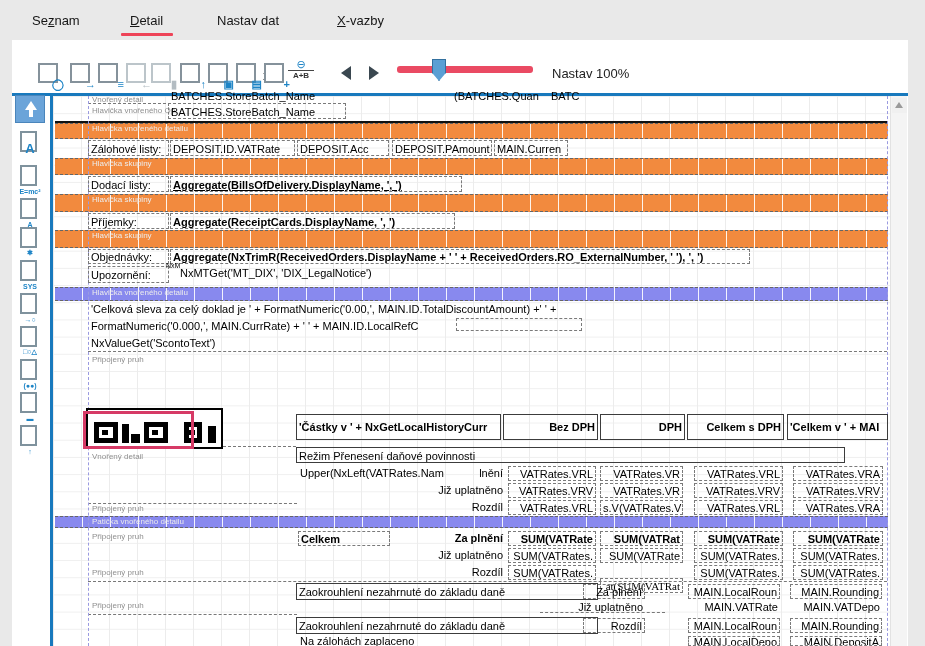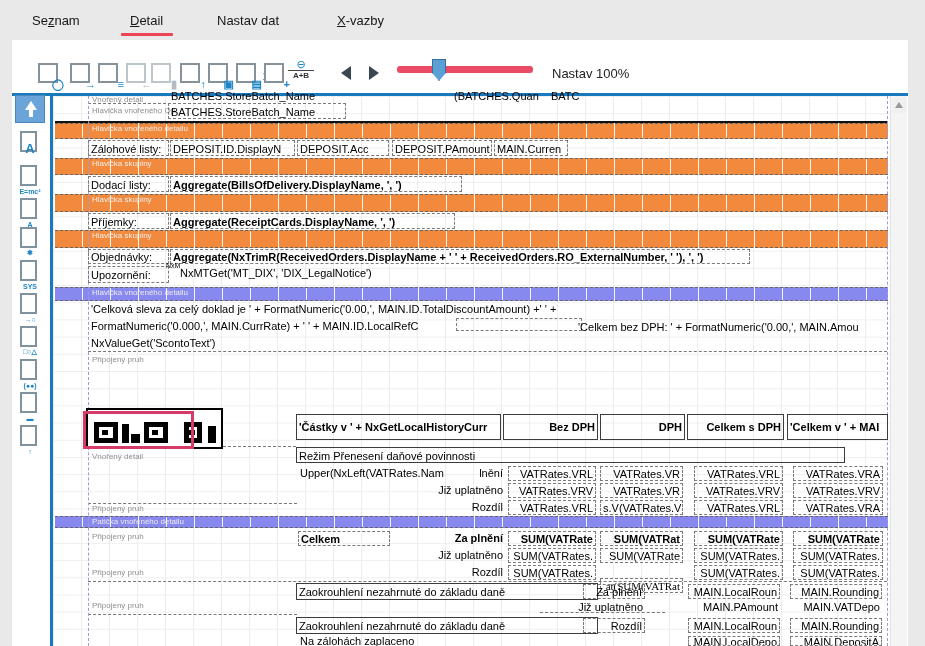--- a/index.html
+++ b/index.html
@@ -236,37 +236,36 @@
     <div class="lin dash" style="left: 88px; top: 581px; width: 799px; height: 0px;"></div>
     <div class="lin dash" style="left: 88px; top: 614px; width: 209px; height: 0px;"></div>
     <div class="lin dash" style="left: 540px; top: 612px; width: 125px; height: 0px;"></div>
     <div class="lin dash v" style="left: 88px; top: 96px; width: 0px; height: 550px;"></div>
     <div class="lin dash v" style="left: 887px; top: 96px; width: 0px; height: 550px;"></div>
     <div class="fld" style="left: 169px; top: 90px; width: 185px; height: 13px; line-height: 13px;">BATCHES.StoreBatch_Name</div>
     <div class="fld" style="left: 452px; top: 90px; width: 94px; height: 13px; line-height: 13px;">(BATCHES.Quan</div>
     <div class="fld" style="left: 549px; top: 90px; width: 40px; height: 13px; line-height: 13px;">BATC</div>
     <div class="fld bd" style="left: 168px; top: 103px; width: 178px; height: 16px; line-height: 16px;">BATCHES.StoreBatch_Name</div>
     <div class="fld bd" style="left: 88px; top: 140px; width: 81px; height: 16px; line-height: 16px;">Zálohové listy:</div>
-    <div class="fld bd" style="left: 170px; top: 140px; width: 125px; height: 16px; line-height: 16px;">DEPOSIT.ID.DisplayN</div>
+    <div class="fld bd" style="left: 170px; top: 140px; width: 125px; height: 16px; line-height: 16px;">DEPOSIT.ID.VATRate</div>
     <div class="fld bd" style="left: 297px; top: 140px; width: 92px; height: 16px; line-height: 16px;">DEPOSIT.Acc</div>
     <div class="fld bd" style="left: 392px; top: 140px; width: 100px; height: 16px; line-height: 16px;">DEPOSIT.PAmount</div>
     <div class="fld bd" style="left: 494px; top: 140px; width: 74px; height: 16px; line-height: 16px;">MAIN.Curren</div>
     <div class="fld bd" style="left: 88px; top: 176px; width: 81px; height: 16px; line-height: 16px;">Dodací listy:</div>
-    <div class="fld b bd" style="left: 170px; top: 176px; width: 292px; height: 16px; line-height: 16px;">Aggregate(BillsOfDelivery.DisplayName, ', ')</div>
+    <div class="fld b bd" style="left: 170px; top: 176px; width: 292px; height: 16px; line-height: 16px; text-decoration: underline;">Aggregate(BillsOfDelivery.DisplayName, ', ')</div>
     <div class="fld bd" style="left: 88px; top: 213px; width: 81px; height: 16px; line-height: 16px;">Příjemky:</div>
     <div class="fld b bd" style="left: 170px; top: 213px; width: 285px; height: 16px; line-height: 16px;">Aggregate(ReceiptCards.DisplayName, ', ')</div>
     <div class="fld bd" style="left: 88px; top: 249px; width: 81px; height: 15px; line-height: 15px;">Objednávky:</div>
     <div class="fld b bd" style="left: 170px; top: 249px; width: 580px; height: 15px; line-height: 15px;">Aggregate(NxTrimR(ReceivedOrders.DisplayName + ' ' + ReceivedOrders.RO_ExternalNumber, ' '), ', ')</div>
     <div class="fld bd" style="left: 88px; top: 266px; width: 81px; height: 17px; line-height: 17px;">Upozornění:</div>
     <div class="fld" style="left: 164px; top: 261px; width: 24px; height: 9px; line-height: 9px; font-size: 7px;">NxM</div>
     <div class="fld" style="left: 178px; top: 266px; width: 256px; height: 15px; line-height: 15px;">NxMTGet('MT_DIX', 'DIX_LegalNotice')</div>
     <div class="fld" style="left: 89px; top: 302px; width: 488px; height: 15px; line-height: 15px;">'Celková sleva za celý doklad je ' + FormatNumeric('0.00,', MAIN.ID.TotalDiscountAmount) +' ' +</div>
     <div class="fld" style="left: 89px; top: 319px; width: 366px; height: 15px; line-height: 15px;">FormatNumeric('0.000,', MAIN.CurrRate) + ' ' + MAIN.ID.LocalRefC</div>
     <div class="fld bd" style="left: 456px; top: 318px; width: 126px; height: 13px; line-height: 13px;"></div>
-    <div class="fld" style="left: 576px; top: 320px; width: 311px; height: 14px; line-height: 14px;">'Celkem bez DPH: ' + FormatNumeric('0.00,', MAIN.Amou</div>
     <div class="fld" style="left: 89px; top: 336px; width: 162px; height: 15px; line-height: 15px;">NxValueGet('ScontoText')</div>
     <div class="fld b bs" style="left: 296px; top: 414px; width: 205px; height: 26px; line-height: 24px;">'Částky v ' + NxGetLocalHistoryCurr</div>
     <div class="fld b ar bs" style="left: 503px; top: 414px; width: 95px; height: 26px; line-height: 24px;">Bez DPH</div>
     <div class="fld b ar bs" style="left: 600px; top: 414px; width: 85px; height: 26px; line-height: 24px;">DPH</div>
     <div class="fld b ar bs" style="left: 687px; top: 414px; width: 97px; height: 26px; line-height: 24px;">Celkem s DPH</div>
     <div class="fld b bs" style="left: 787px; top: 414px; width: 101px; height: 26px; line-height: 24px;">'Celkem v ' + MAI</div>
     <div class="fld" style="left: 298px; top: 466px; width: 163px; height: 15px; line-height: 15px;">Upper(NxLeft(VATRates.Nam</div>
     <div class="fld bs" style="left: 296px; top: 447px; width: 549px; height: 16px; line-height: 16px;">Režim Přenesení daňové povinnosti</div>
     <div class="fld ar" style="left: 462px; top: 466px; width: 43px; height: 15px; line-height: 15px;">lnění</div>
     <div class="fld ar bd" style="left: 508px; top: 466px; width: 88px; height: 15px; line-height: 15px;">VATRates.VRL</div>
@@ -297,21 +296,21 @@
     <div class="fld ar" style="left: 445px; top: 565px; width: 60px; height: 15px; line-height: 15px;">Rozdíl</div>
     <div class="fld ar bd" style="left: 508px; top: 565px; width: 88px; height: 15px; line-height: 15px;">SUM(VATRates.</div>
     <div class="fld ar bd" style="left: 600px; top: 578px; width: 83px; height: 15px; line-height: 15px; font-family: Liberation Serif, serif;">at(SUM(VATRat</div>
     <div class="fld ar bd" style="left: 694px; top: 565px; width: 89px; height: 15px; line-height: 15px;">SUM(VATRates.</div>
     <div class="fld ar bd" style="left: 793px; top: 565px; width: 90px; height: 15px; line-height: 15px;">SUM(VATRates.</div>
     <div class="fld bs" style="left: 296px; top: 583px; width: 302px; height: 17px; line-height: 17px;">Zaokrouhlení nezahrnuté do základu daně</div>
     <div class="fld ar bd" style="left: 583px; top: 584px; width: 62px; height: 15px; line-height: 15px;">Za plnění</div>
     <div class="fld ar bd" style="left: 688px; top: 584px; width: 92px; height: 15px; line-height: 15px;">MAIN.LocalRoun</div>
     <div class="fld ar bd" style="left: 790px; top: 584px; width: 92px; height: 15px; line-height: 15px;">MAIN.Rounding</div>
     <div class="fld ar" style="left: 570px; top: 600px; width: 75px; height: 14px; line-height: 14px;">Již uplatněno</div>
-    <div class="fld ar" style="left: 688px; top: 600px; width: 92px; height: 14px; line-height: 14px;">MAIN.PAmount</div>
+    <div class="fld ar" style="left: 688px; top: 600px; width: 92px; height: 14px; line-height: 14px;">MAIN.VATRate</div>
     <div class="fld ar" style="left: 790px; top: 600px; width: 92px; height: 14px; line-height: 14px;">MAIN.VATDepo</div>
     <div class="fld bs" style="left: 296px; top: 617px; width: 302px; height: 17px; line-height: 17px;">Zaokrouhlení nezahrnuté do základu daně</div>
     <div class="fld ar bd" style="left: 583px; top: 618px; width: 62px; height: 15px; line-height: 15px;">Rozdíl</div>
     <div class="fld ar bd" style="left: 688px; top: 618px; width: 92px; height: 15px; line-height: 15px;">MAIN.LocalRoun</div>
     <div class="fld ar bd" style="left: 790px; top: 618px; width: 92px; height: 15px; line-height: 15px;">MAIN.Rounding</div>
     <div class="fld" style="left: 298px; top: 636px; width: 200px; height: 10px; line-height: 10px;">Na zálohách zaplaceno</div>
     <div class="fld ar bd" style="left: 688px; top: 636px; width: 92px; height: 10px; line-height: 10px;">MAIN.LocalDepo</div>
     <div class="fld ar bd" style="left: 790px; top: 636px; width: 92px; height: 10px; line-height: 10px;">MAIN.DepositA</div>
   </div>
 

